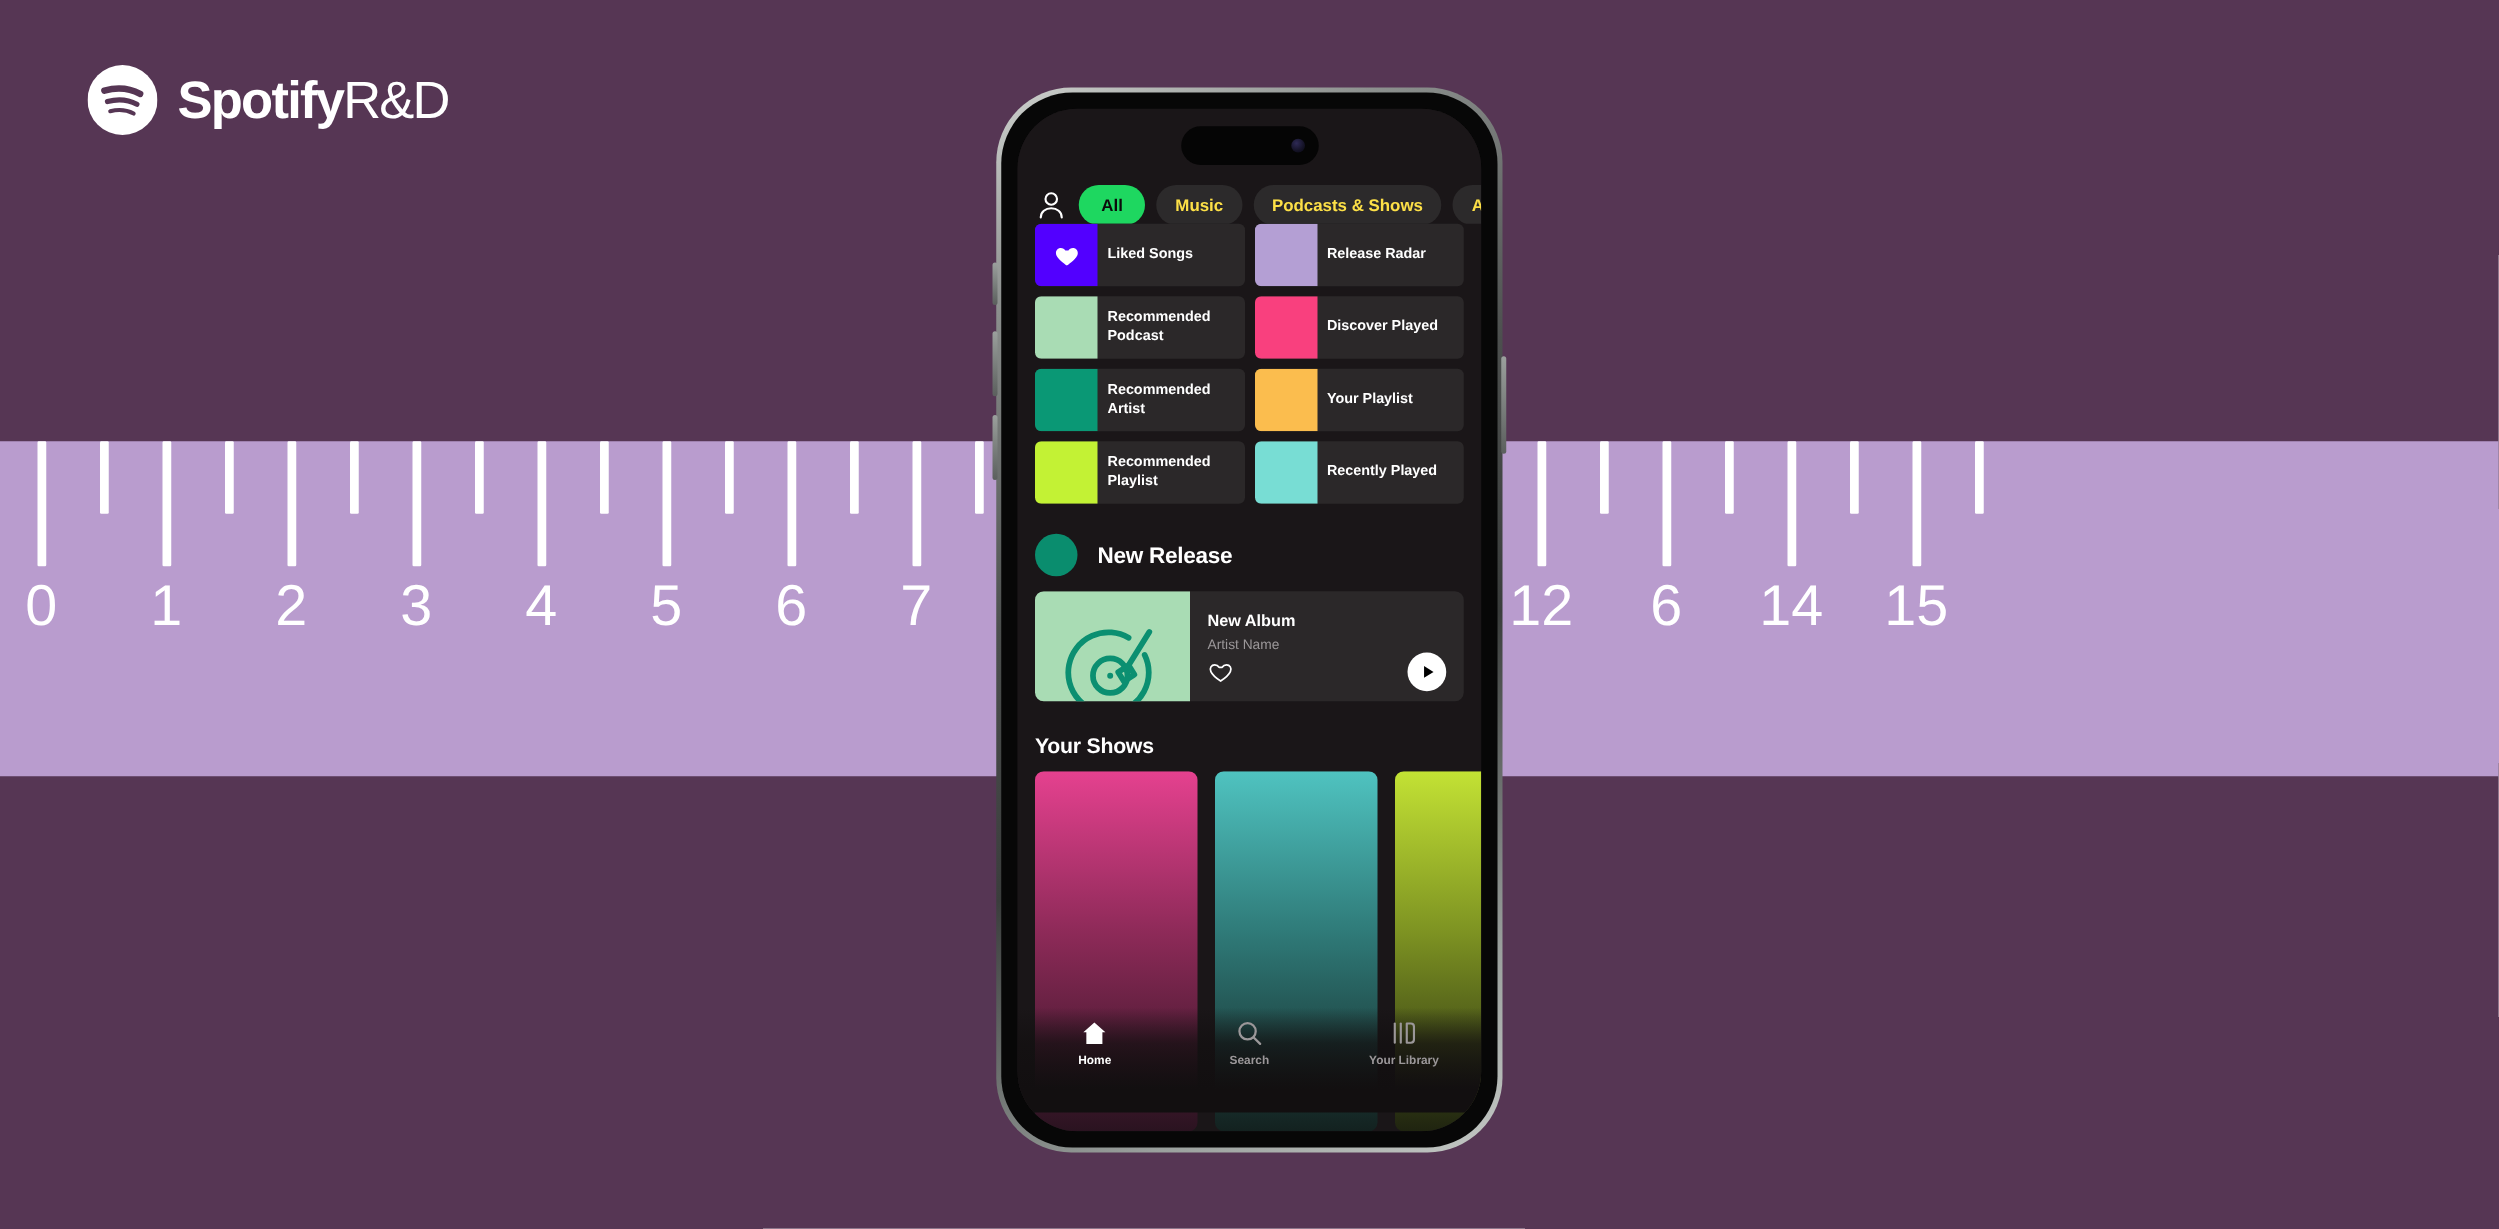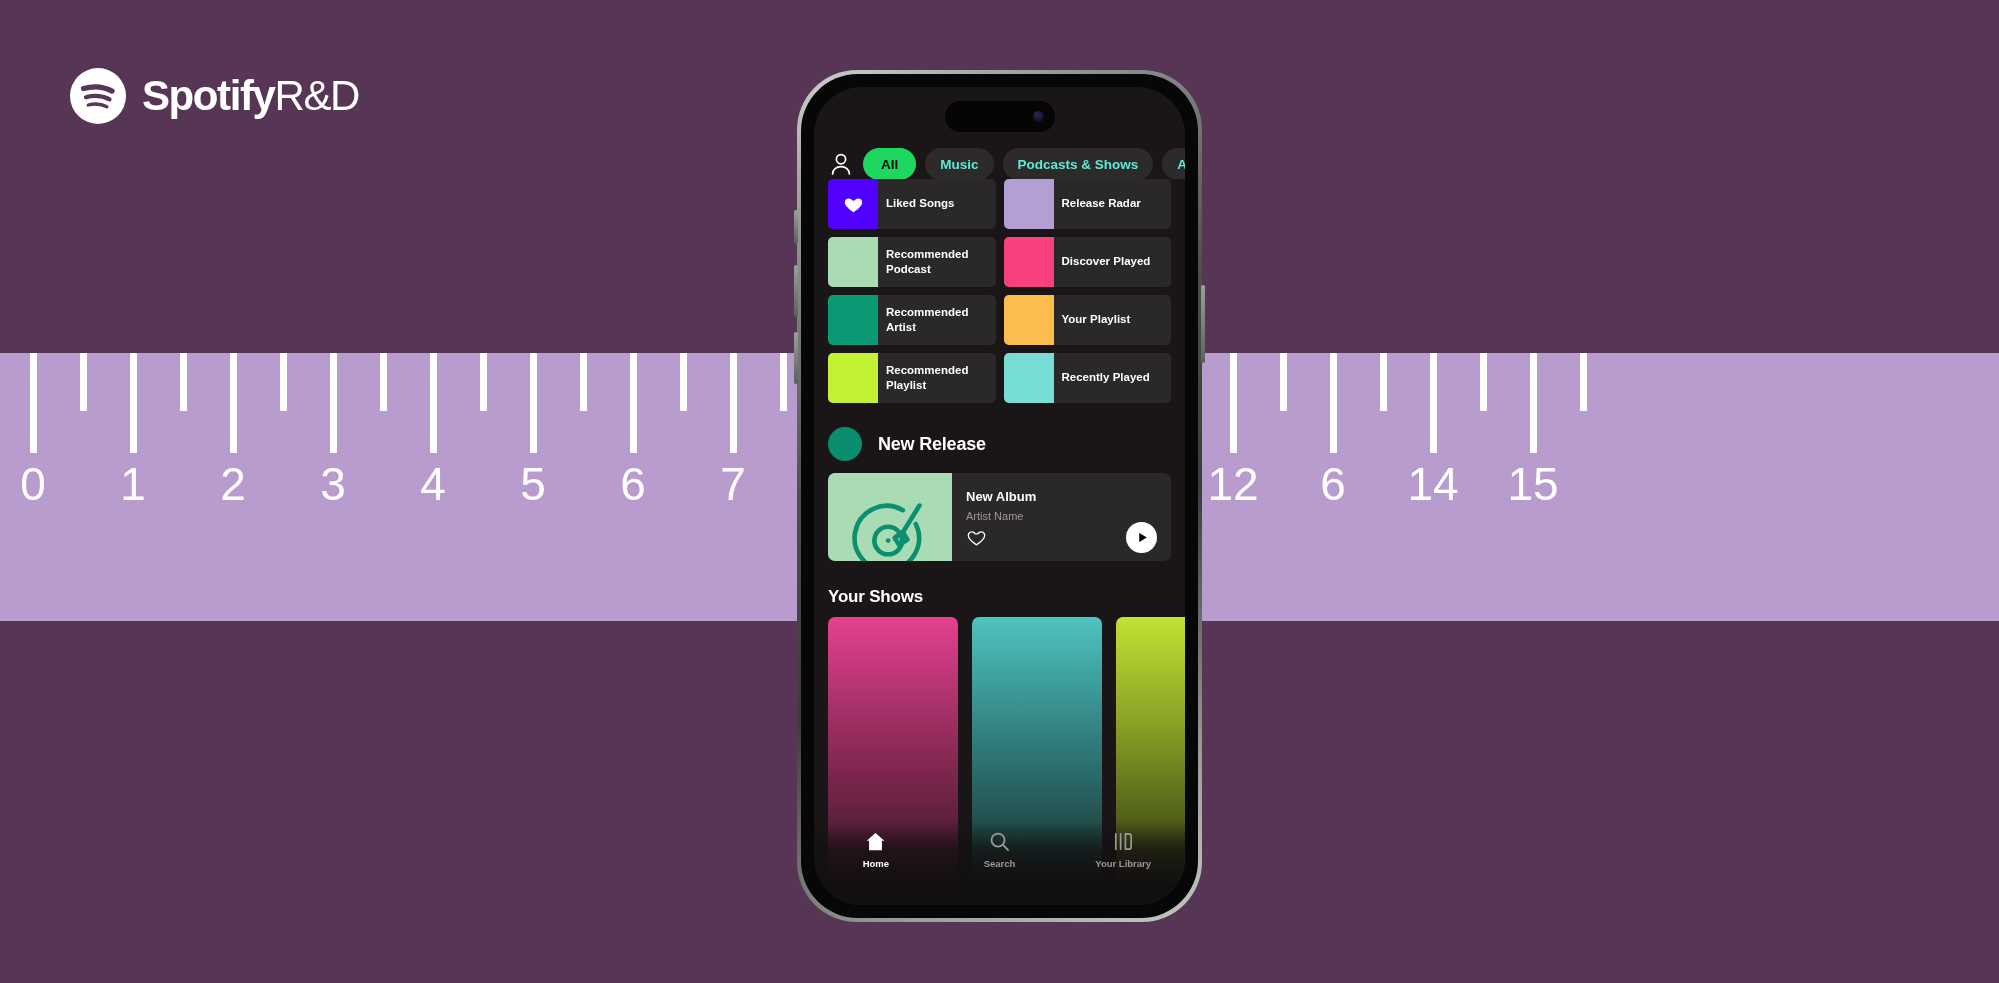--- a/index.html
+++ b/index.html
@@ -13,21 +13,21 @@
 
   #stage {
     position:relative;
     width:1999px; height:983px;
     background:#563654;
     overflow:hidden;
   }
 
   
   #brand {
-    position:absolute; left:70px; top:68px;
+    position:absolute; left:70px; top:52px;
     display:flex; align-items:center; gap:16px;
     z-index:30;
   }
   #brand .mark { width:56px; height:56px; display:block; }
   #brand .wordmark {
     font-size:42px; letter-spacing:-1.4px; color:#ffffff;
     white-space:nowrap; line-height:1;
   }
   #brand .wordmark .bold { font-weight:700; }
   #brand .wordmark .light { font-weight:400; }
@@ -113,21 +113,21 @@
     flex:0 0 auto;
     overflow:hidden;
     height:92px;
   }
   .avatar-icon { flex:0 0 auto; width:26px; height:26px; }
   .chip {
     flex:0 0 auto;
     height:32px; padding:16px 15px;
     border-radius:16px;
     background:#2c2a2b;
-    color:#5eead4;
+    color:#fde047;
     font-size:13.5px; font-weight:600;
     display:flex; align-items:center;
     white-space:nowrap;
   }
   .chip.active { background:#1ed760; color:#0b0b0b; padding:0 18px; }
 
   
   .grid {
     display:grid;
     grid-template-columns:1fr 1fr;
@@ -219,21 +219,21 @@
     overflow:hidden;
     min-height:0;
   }
   .show-card {
     flex:0 0 130px;
     border-radius:7px;
   }
 
   
   .navbar {
-    position:absolute; left:0; right:0; bottom:0;
+    position:absolute; left:0; right:0; bottom:15px;
     height:84px;
     display:flex; align-items:flex-start;
     padding-top:9px;
     background:linear-gradient(180deg, rgba(18,15,16,0) 0%, rgba(18,15,16,.72) 34%, #120f10 78%);
     z-index:11;
   }
   .navitem {
     flex:1;
     display:flex; flex-direction:column; align-items:center; gap:5px;
   }

